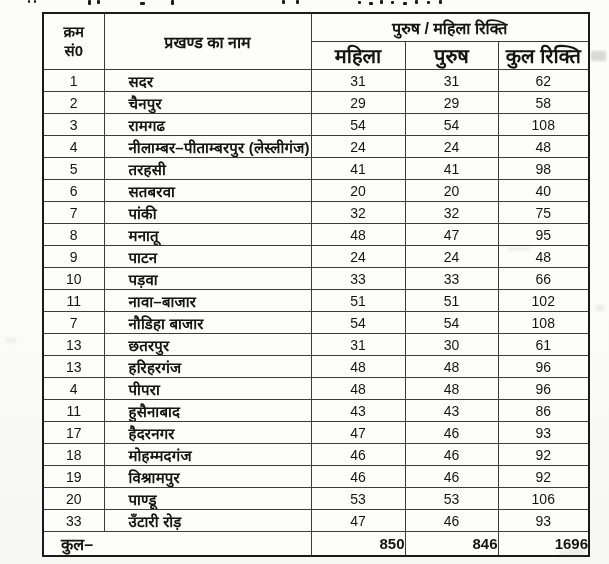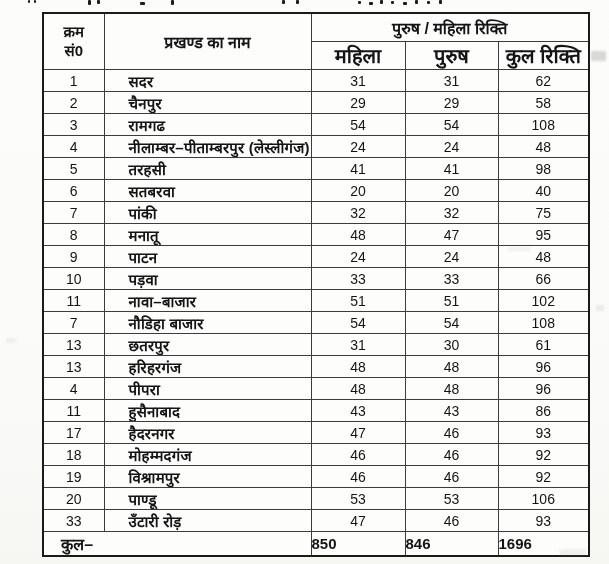--- a/index.html
+++ b/index.html
@@ -30,21 +30,21 @@
   .th-serial { font-size:15px; line-height:1.25; height:48px; vertical-align:middle; }
   .th-block  { font-size:16px; vertical-align:middle; }
   .th-group  { font-size:16px; height:27px; vertical-align:middle; }
   .th-sub    { font-size:20px; height:19px; vertical-align:middle; }
 
   .vacancy tbody td { height:21px; text-align:center; font-size:14px; vertical-align:middle; }
   .vacancy tbody td.block {
     text-align:left; padding-left:24px;
     font-size:15px; font-weight:bold; letter-spacing:0.2px;
   }
-  .vacancy tfoot td { height:23px; font-weight:bold; text-align:left; font-size:15px; vertical-align:middle; }
+  .vacancy tfoot td { height:23px; font-weight:bold; text-align:right; font-size:15px; vertical-align:middle; }
   .vacancy tfoot td.label { text-align:left; padding-left:17px; font-size:16px; }
 
   
   .ghost { position:absolute; background:#8a8a86; opacity:0.28; filter:blur(1px); }
   .g1 { left:591px; top:51px;  width:15px; height:10px; opacity:0.30; }
   .g2 { left:596px; top:305px; width:8px;  height:6px;  opacity:0.12; }
   .g3 { left:508px; top:247px; width:22px; height:4px;  opacity:0.10; }
   .g4 { left:560px; top:549px; width:26px; height:7px;  opacity:0.12; }
   .g5 { left:6px;   top:338px; width:10px; height:5px;  opacity:0.10; }
 </style>

